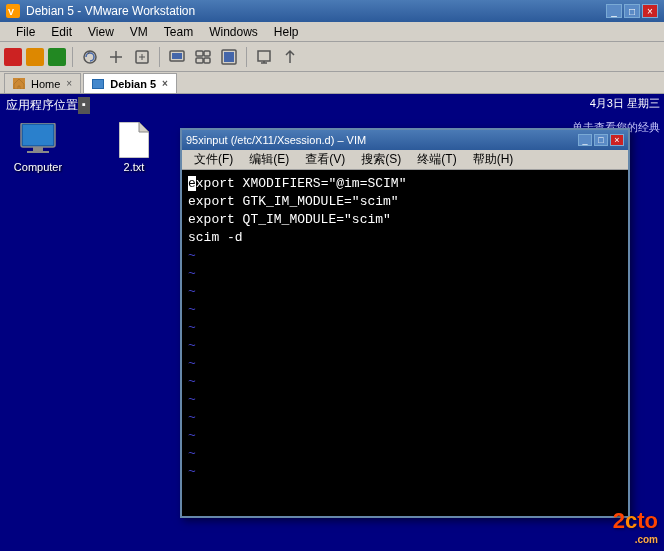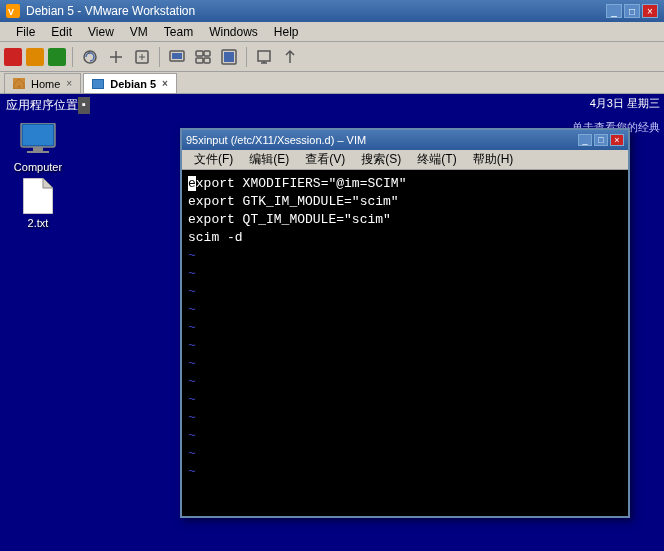--- a/index.html
+++ b/index.html
@@ -126,22 +126,22 @@
     }
     .desktop-bar-items { display: flex; gap: 0; font-size: 12px; color: #ffffff; }
     .desktop-bar-item { cursor: pointer; }
 
     
     .desktop-icons {
       position: absolute;
       left: 8px;
       top: 28px;
       display: flex;
-      flex-direction: column;
-      gap: 5px;
+      flex-direction: row;
+      gap: 36px;
     }
     .desktop-icon {
       display: flex;
       flex-direction: column;
       align-items: center;
       gap: 3px;
       cursor: pointer;
       width: 60px;
     }
     .desktop-icon-img {
@@ -433,13 +433,17 @@
         <div class="vim-line"><span class="vim-tilde">~</span></div>
         <div class="vim-line"><span class="vim-tilde">~</span></div>
         <div class="vim-line"><span class="vim-tilde">~</span></div>
         <div class="vim-line"><span class="vim-tilde">~</span></div>
         <div class="vim-line"><span class="vim-tilde">~</span></div>
         <div class="vim-line"><span class="vim-tilde">~</span></div>
         <div class="vim-line"><span class="vim-tilde">~</span></div>
       </div>
   </div>
 
+  <div class="watermark">
+    <span style="color:#ff4400; font-size:22px; font-weight:bold;">2</span><span style="color:#ff8800; font-size:22px; font-weight:bold;">c</span><span style="color:#ff4400; font-size:22px; font-weight:bold;">to</span>
+    <div class="watermark-sub">.com</div>
+  </div>
 </div>
 
 </body></html>

